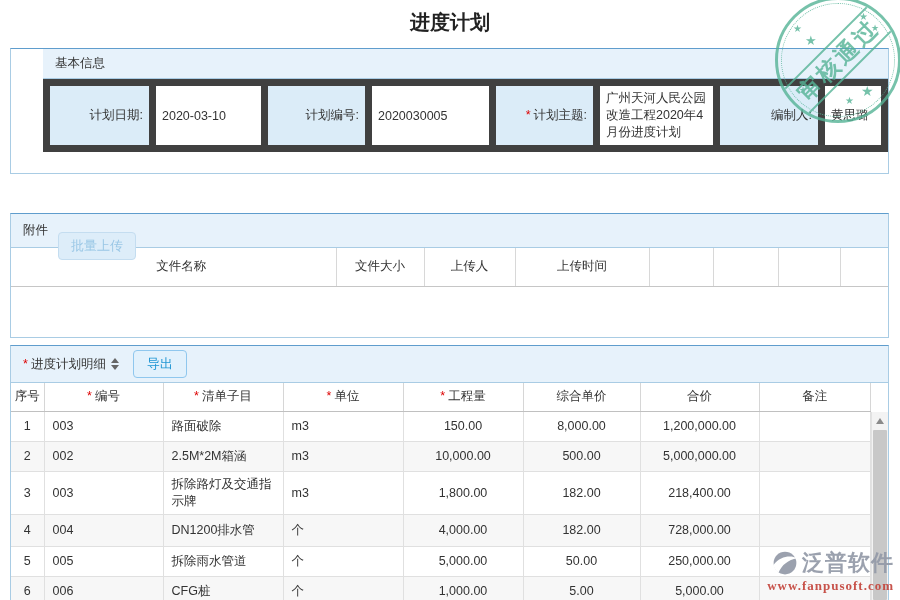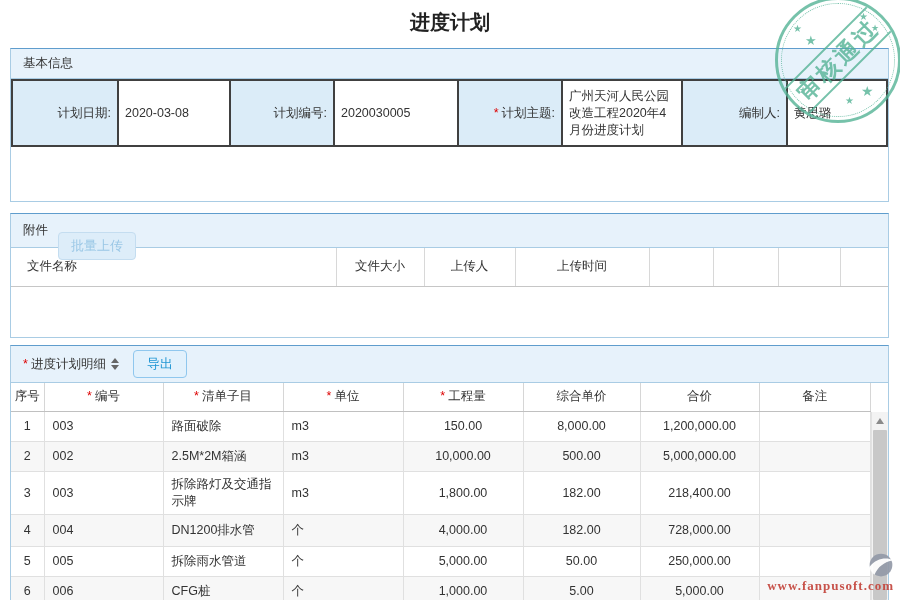--- a/index.html
+++ b/index.html
@@ -20,45 +20,45 @@
     border:1px solid #a9cce4; border-top:1px solid #5f9dcd;
     background:#fff;
   }
   .section-bar {
     background:#e7f2fb; border-bottom:1px solid #a9cce4;
     display:flex; align-items:center; padding-left:12px;
   }
   .req { color:#dd0000; margin-right:3px; }
 
   
-  #basic-section { top:48px; height:154px; }
+  #basic-section { top:48px; height:126px;padding-left:32px; }
   #basic-section .section-bar { height:30px; }
   .form-table { width:100%; border-collapse:collapse; table-layout:fixed; }
-  .form-table td { border:2px solid #404040; padding:4px 6px; vertical-align:middle; }
+  .form-table td { border:7px solid #404040; padding:4px 6px; vertical-align:middle; }
   .form-table tr.r1 td { height:66px; }
   .form-table tr.r2 td { height:56px; }
   .form-table td.lbl { background:#dbecf8; text-align:right; white-space:nowrap;margin-top:24px; }
   .form-table td.val { background:#fff; text-align:left; word-break:break-all; }
   a.link { color:#1a6dae; text-decoration:underline; cursor:pointer; }
 
   
   #attach-section { top:213px; height:125px; }
   #attach-section .section-bar { height:34px; }
   .btn-light {
     margin-left:10px; padding:4px 12px; border-radius:4px;
     background:#ddedf9; border:1px solid #c4ddf0; color:#9ac7e6;
     font-size:13px; cursor:pointer;margin-top:30px;
   }
   .attach-table { width:100%; border-collapse:collapse; table-layout:fixed; }
   .attach-table th {
     height:38px; font-weight:normal; background:#fff;
     border-bottom:1px solid #c6c6c6; border-right:1px solid #d8d8d8;
     text-align:center;
   }
-  .attach-table th:first-child { text-align:left; padding-left:16px; }
+  .attach-table th:first-child { text-align:center; padding-left:16px; }
   .attach-table th:last-child { border-right:none; }
 
   
   #detail-section { top:345px; height:255px; border-bottom:none; overflow:hidden; }
   #detail-section .section-bar { height:37px; }
   .btn-export {
     margin-left:14px; padding:4px 13px; border-radius:4px;
     background:#e2f1fc; border:1px solid #8fc7ee; color:#2096d3;
     font-size:13px; cursor:pointer;
   }
@@ -162,21 +162,21 @@
         <col style="width:104px">
         <col style="width:124px">
       <col style="width:104px">
         <col style="width:120px">
         <col style="width:105px">
         <col>
     </colgroup>
     <tbody>
         <tr class="r1">
       <td class="lbl"><span>计划日期:</span></td>
-      <td class="val"><span>2020-03-08</span></td>
+      <td class="val"><span>2020-03-10</span></td>
       <td class="lbl"><span>计划编号:</span></td>
       <td class="val"><span>2020030005</span></td>
       <td class="lbl"><span class="req">*</span><span>计划主题:</span></td>
       <td class="val"><span>广州天河人民公园改造工程2020年4月份进度计划</span></td>
       <td class="lbl"><span>编制人:</span></td>
       <td class="val"><span>黄思璐</span></td>
     </tr>
   </tbody>
     </table>
 </div>
@@ -317,15 +317,16 @@
     <div class="thumb"></div>
   </div>
 </div>
 
 <div class="watermark">
   <div class="brand-row">
     <svg width="26" height="26" viewBox="0 0 32 32">
       <circle cx="16" cy="16" r="14" fill="#939aa8"></circle>
       <path d="M2 18 C10 8, 22 6, 31 10 C20 12, 12 18, 8 28 C4 25, 2 22, 2 18 Z" fill="#ffffff"></path>
     </svg>
+    <span class="brand">泛普软件</span>
   </div>
   <div class="url">www.fanpusoft.com</div>
 </div>
 
 </body></html>

